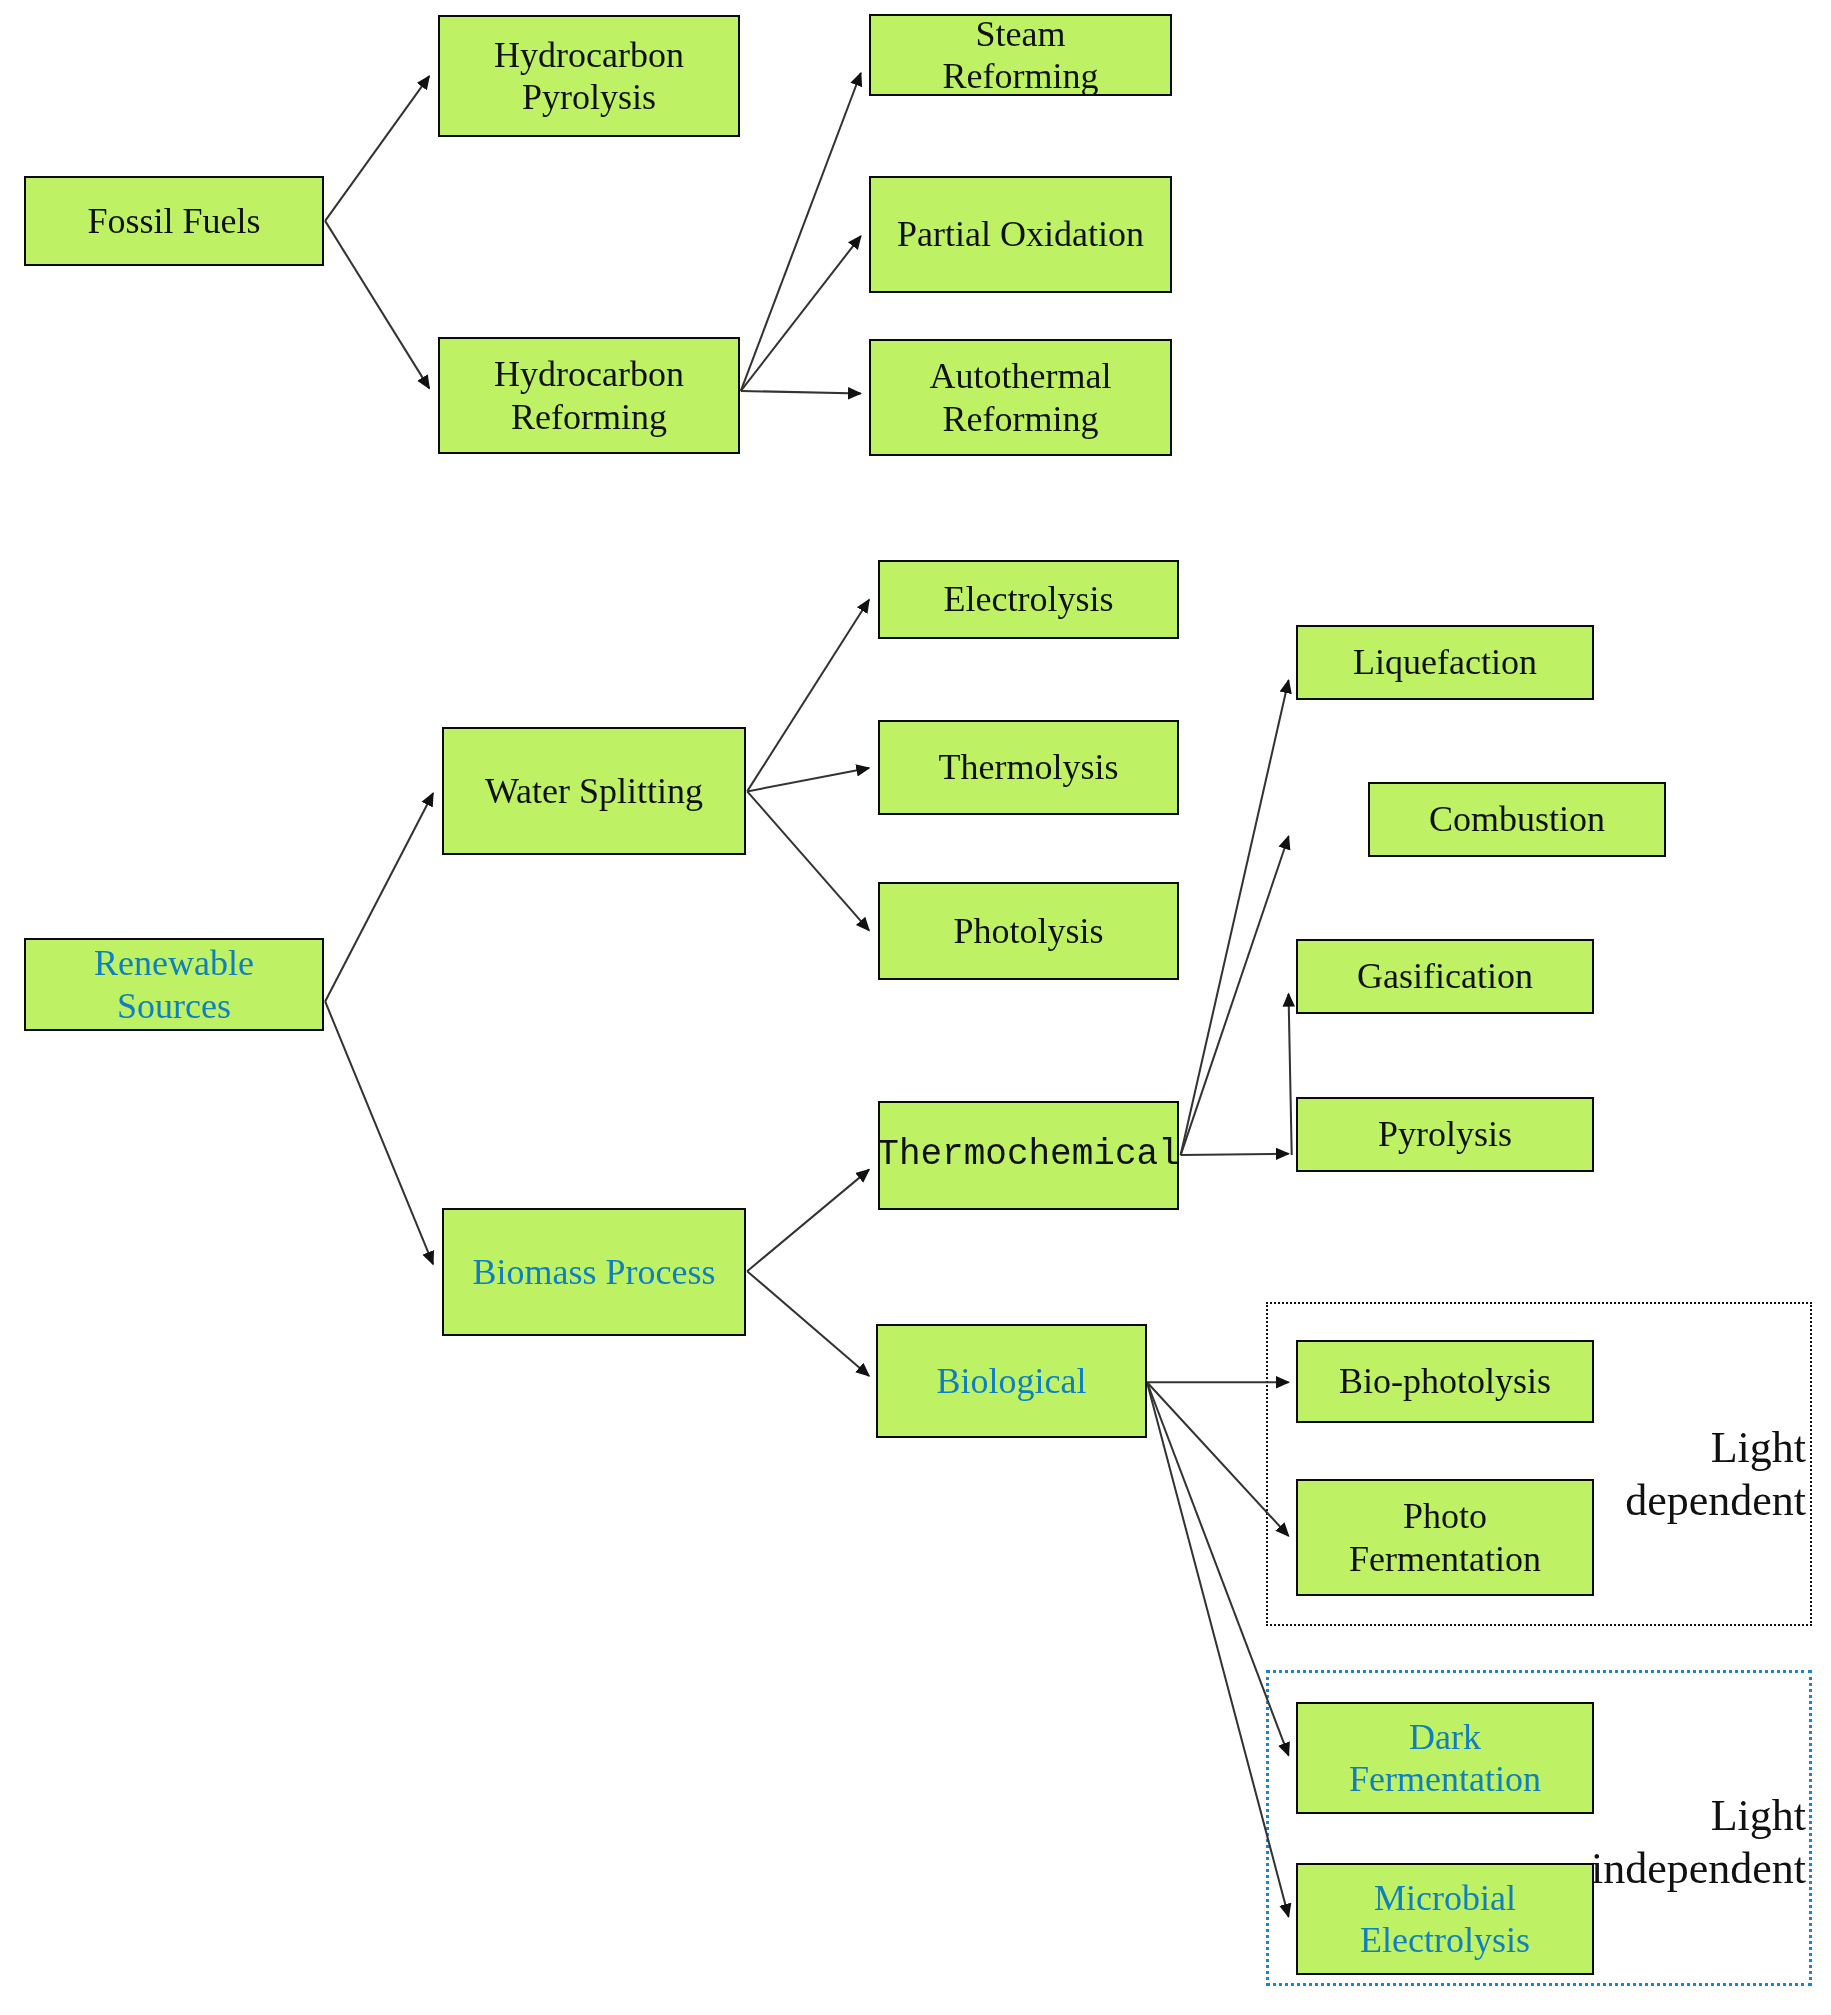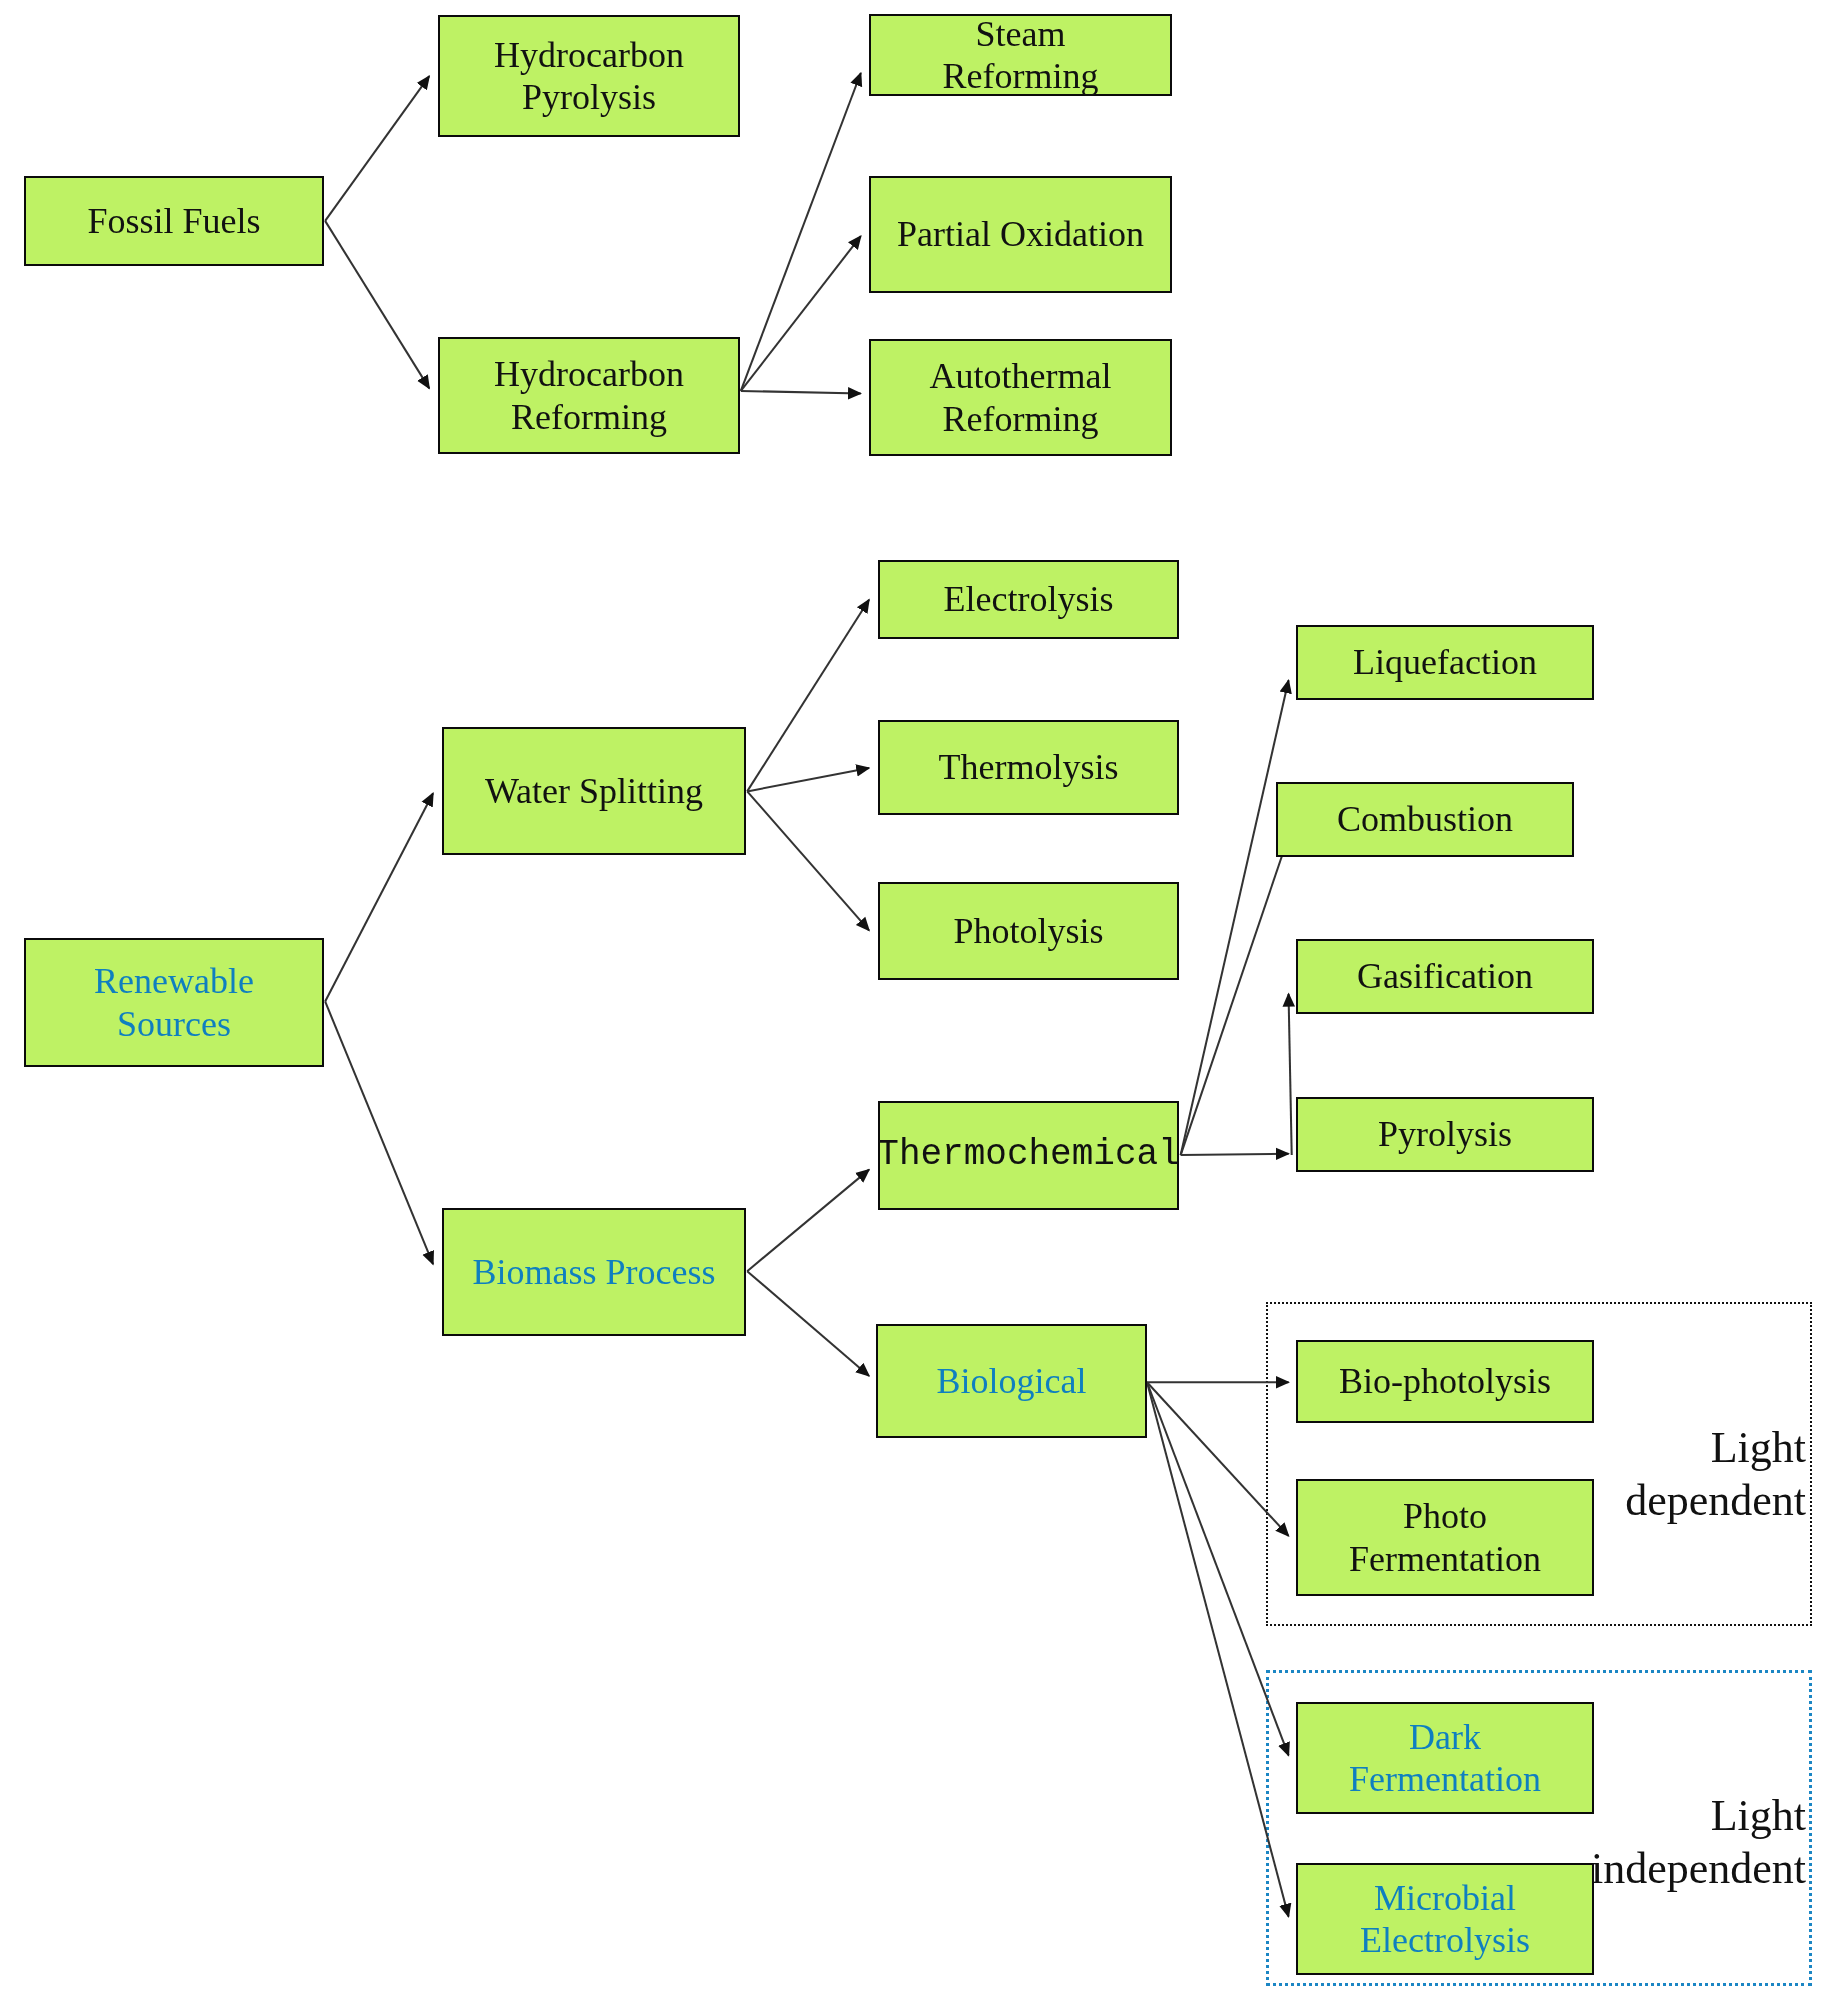--- a/index.html
+++ b/index.html
@@ -112,40 +112,40 @@
 Reforming</div>
 
   <div class="node" style="left:869px;top:14px;width:303px;height:82px;">Steam
 Reforming</div>
 
   <div class="node" style="left:869px;top:176px;width:303px;height:117px;">Partial Oxidation</div>
 
   <div class="node" style="left:869px;top:339px;width:303px;height:117px;">Autothermal
 Reforming</div>
 
-  <div class="node blue" style="left:24px;top:938px;width:300px;height:129px;">Renewable
+  <div class="node blue" style="left:24px;top:938px;width:300px;height:93px;">Renewable
 Sources</div>
 
   <div class="node" style="left:442px;top:727px;width:304px;height:128px;">Water Splitting</div>
 
   <div class="node blue" style="left:442px;top:1208px;width:304px;height:128px;">Biomass Process</div>
 
   <div class="node" style="left:878px;top:560px;width:301px;height:79px;">Electrolysis</div>
 
   <div class="node" style="left:878px;top:720px;width:301px;height:95px;">Thermolysis</div>
 
   <div class="node" style="left:878px;top:882px;width:301px;height:98px;">Photolysis</div>
 
   <div class="node" style="left:878px;top:1101px;width:301px;height:109px;font-family:Liberation Mono, monospace;">Thermochemical</div>
 
   <div class="node blue" style="left:876px;top:1324px;width:271px;height:114px;">Biological</div>
 
   <div class="node" style="left:1296px;top:625px;width:298px;height:75px;">Liquefaction</div>
 
-  <div class="node" style="left:1276px;top:782px;width:298px;height:75px;">Combustion</div>
+  <div class="node" style="left:1368px;top:782px;width:298px;height:75px;">Combustion</div>
 
   <div class="node" style="left:1296px;top:939px;width:298px;height:75px;">Gasification</div>
 
   <div class="node" style="left:1296px;top:1097px;width:298px;height:75px;">Pyrolysis</div>
 
   <div class="node" style="left:1296px;top:1340px;width:298px;height:83px;">Bio-photolysis</div>
 
   <div class="node" style="left:1296px;top:1479px;width:298px;height:117px;">Photo
 Fermentation</div>
 

